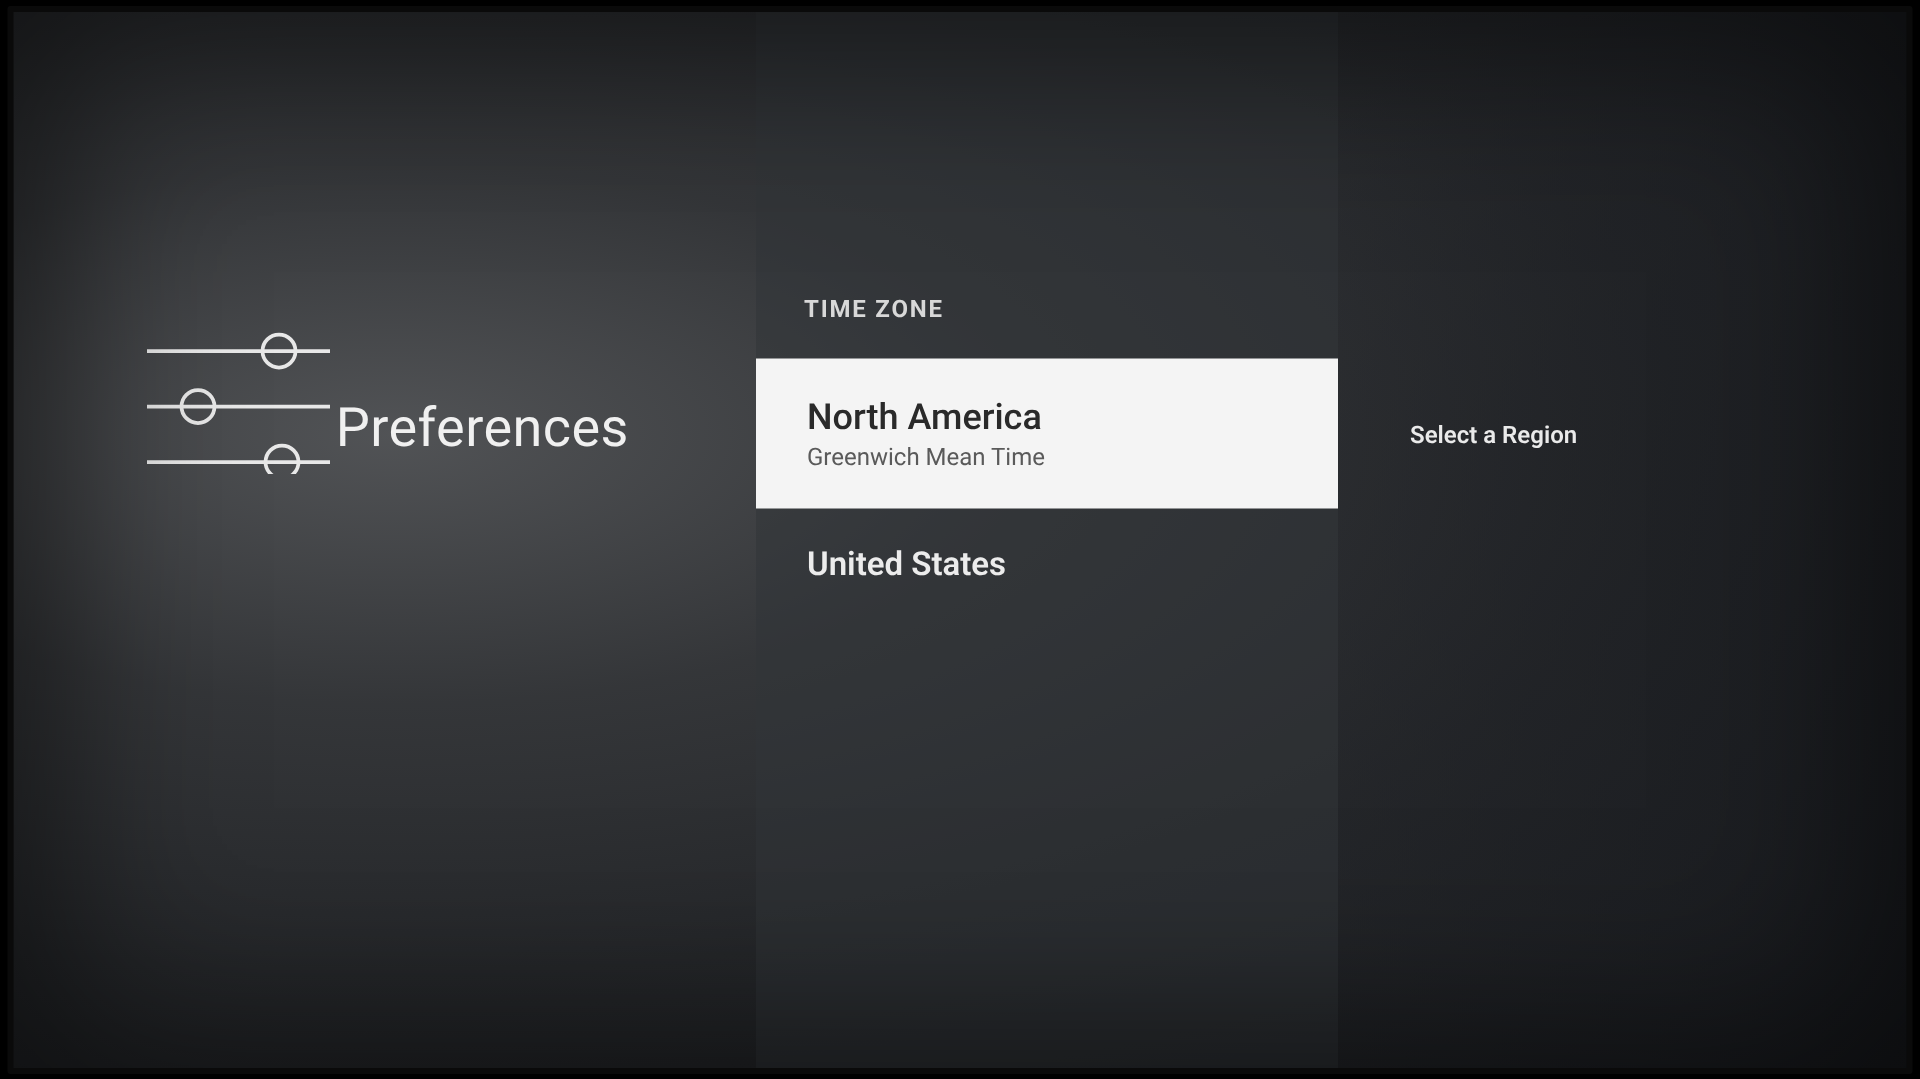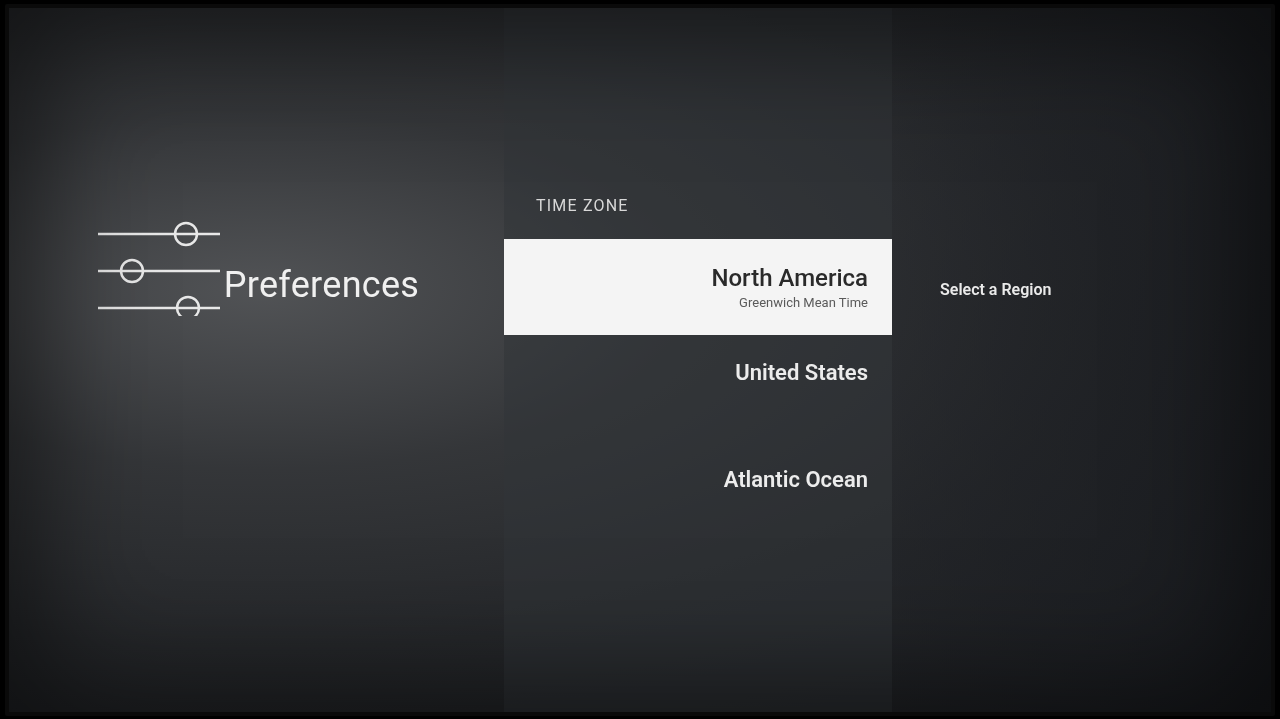--- a/index.html
+++ b/index.html
@@ -58,47 +58,46 @@
     .middle-panel {
       width: 388px;
       background: rgba(50,52,56,0.55);
       display: flex;
       flex-direction: column;
       padding-top: 188px;
     }
     .section-header {
       color: #d8d8d8;
       font-size: 16px;
-      font-weight: 400;
+      font-weight: 700;
       letter-spacing: 1.2px;
       padding: 0 32px 24px 32px;
     }
     .list-item {
-      padding: 24px 24px;
+      padding: 24px 34px;
       color: #ececec;
       font-size: 22px;
       font-weight: 600;
       cursor: pointer;
       line-height: 1.25;
-      text-align: right;
     }
     .list-item.selected {
       background: #f4f4f4;
       color: #2a2a2a;
     }
     .list-item.selected .item-title {
       font-weight: 500;
       font-size: 24px;
     }
     .item-title {
       display: block;
     }
     .item-sub {
       display: block;
-      font-size: 13px;
+      font-size: 16px;
       font-weight: 400;
       color: #5a5a5a;
       margin-top: 2px;
     }
     .spacer {
       height: 16px;
     }
     .right-panel {
       flex: 1;
       background: linear-gradient(100deg, rgba(40,42,46,0.3) 0%, rgba(30,32,36,0.6) 40%, rgba(24,26,30,0.8) 100%);
@@ -141,23 +140,20 @@
       <span class="item-sub">Greenwich Mean Time</span>
     </div>
 
     <div class="list-item">
       <span class="item-title">United States</span>
     </div>
     <div class="spacer"></div>
 
     <div class="spacer"></div>
 
-    <div class="list-item">
-      <span class="item-title">Atlantic Ocean</span>
-    </div>
     <div class="spacer"></div>
 
     <div class="spacer"></div>
 
   </div>
 
   <div class="right-panel">
     <div class="right-title">Select a Region</div>
   </div>
 

